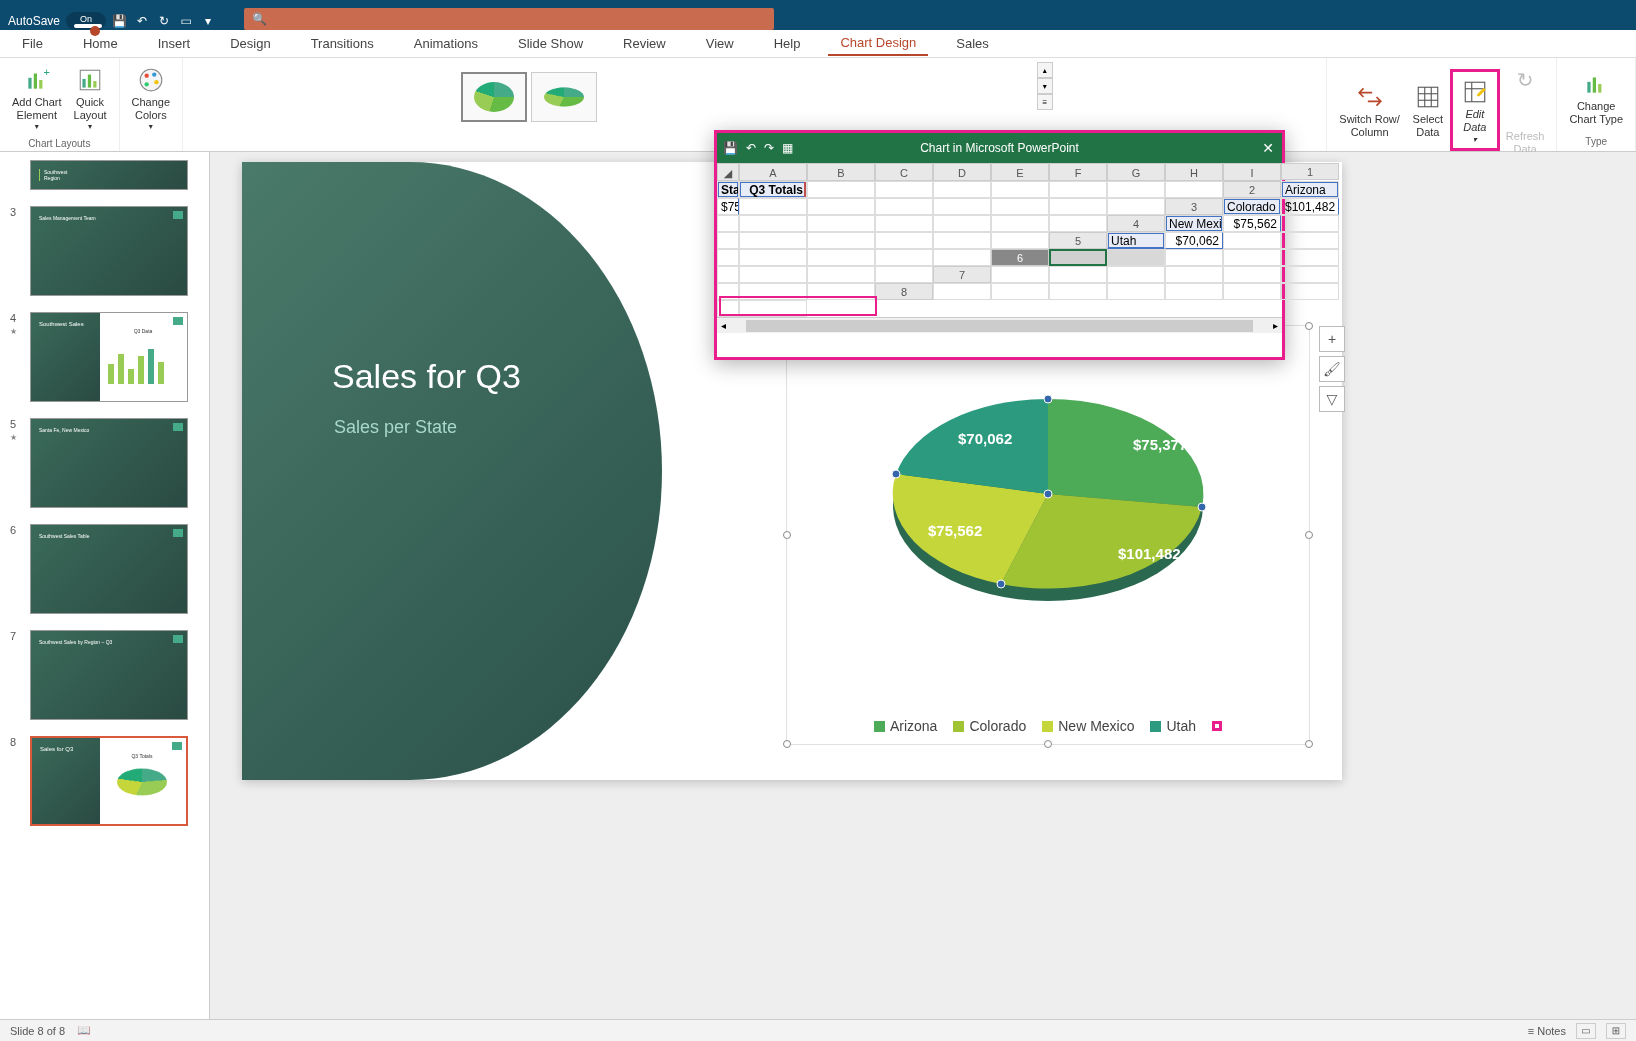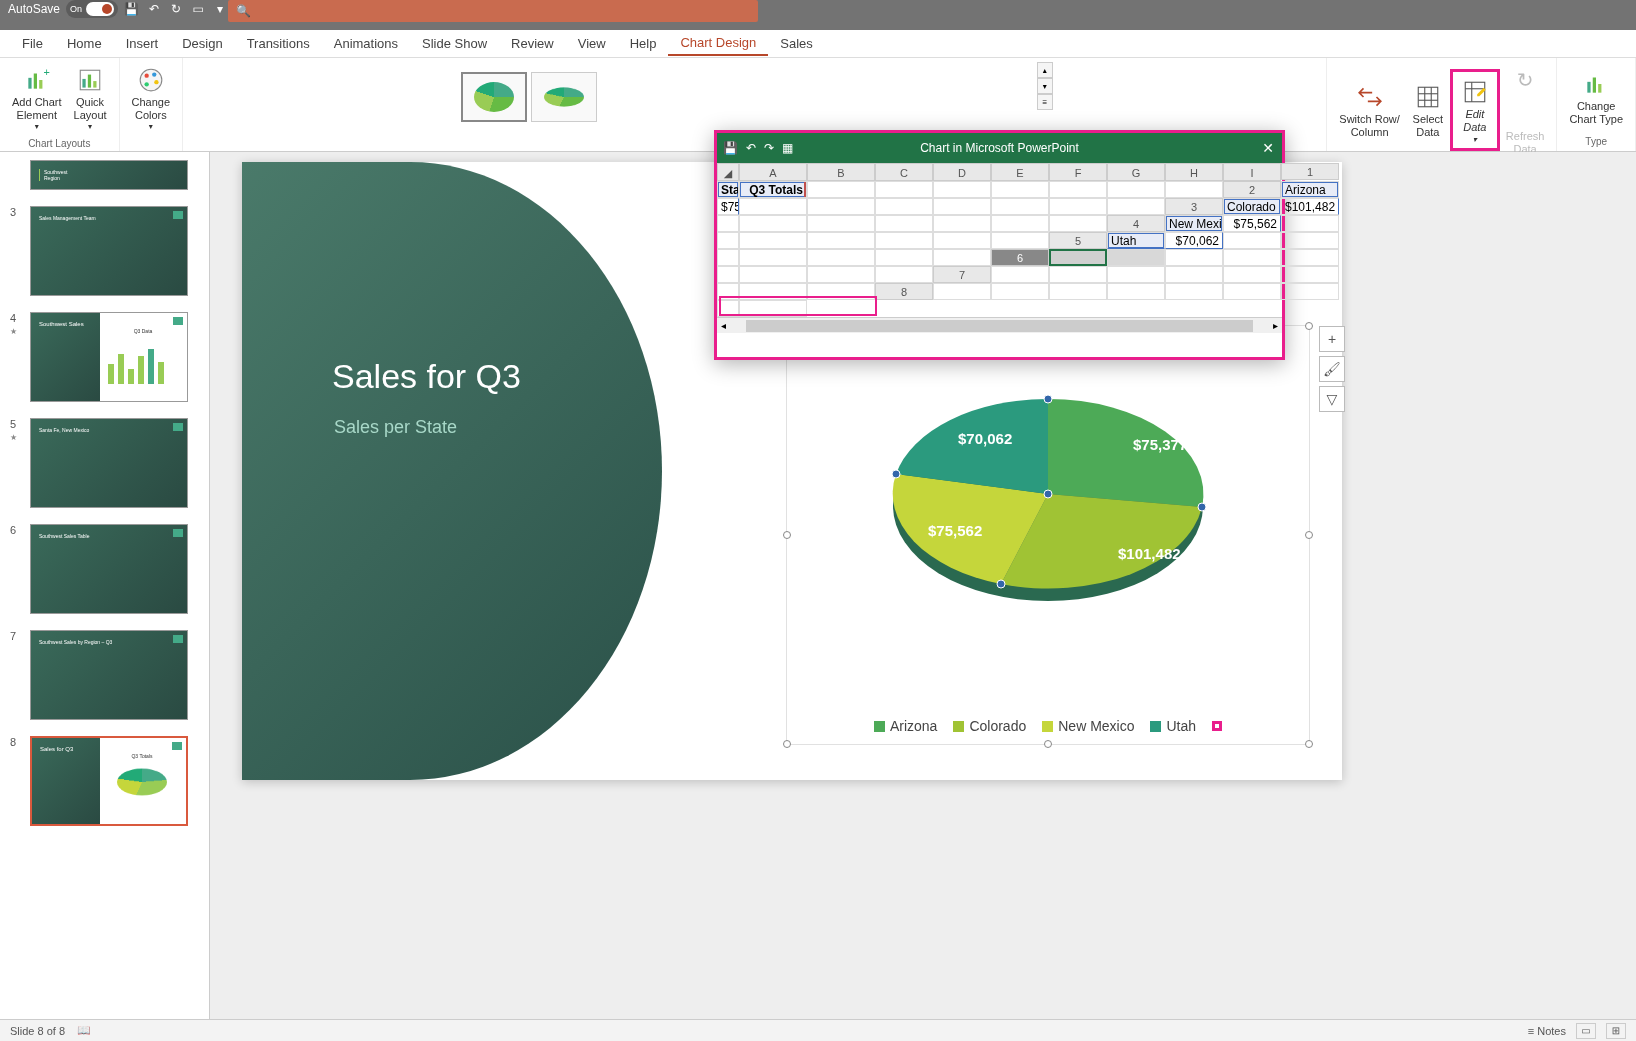--- a/index.html
+++ b/index.html
@@ -1,31 +1,31 @@
 <!DOCTYPE html>
 <html><head>
 <meta charset="utf-8">
 <style>
 * { margin: 0; padding: 0; box-sizing: border-box; font-family: 'Segoe UI', Tahoma, sans-serif; }
 body { background: #fff; overflow: hidden; width: 1636px; height: 1041px; position: relative; }
 
 
-.titlebar { background: #737373; height: 30px; display: flex; align-items: flex-start; color: #fff; font-size: 12px; }
+.titlebar { background: #0c4a6e; height: 30px; display: flex; align-items: flex-end; color: #fff; font-size: 12px; gap: 28px; }
 .titlebar-left { display: flex; align-items: center; gap: 6px; padding-left: 8px; }
-.autosave-toggle { display: inline-flex; align-items: center; background: rgba(0,0,0,0.2); border-radius: 10px; padding: 2px 4px; height: 18px; }
+.autosave-toggle { display: inline-flex; align-items: center; background: rgba(0,0,0,0.2); border-radius: 10px; padding: 2px 4px; height: 18px; flex-direction: column; }
 .autosave-switch { width: 28px; height: 14px; background: #fff; border-radius: 7px; position: relative; margin-left: 4px; }
 .autosave-switch::after { content: ''; position: absolute; width: 10px; height: 10px; background: #B7472A; border-radius: 50%; right: 2px; top: 2px; }
 .qat-icon { width: 16px; height: 16px; display: inline-flex; align-items: center; justify-content: center; color: #fff; font-size: 12px; }
 .titlebar-center { flex: 1; text-align: center; font-size: 12px; }
 .search-box { width: 530px; height: 22px; background: #C96B4F; display: flex; align-items: center; padding: 0 8px; border-radius: 2px; margin-right: 200px; }
 .search-box input { background: transparent; border: none; color: #fff; font-size: 12px; flex: 1; outline: none; }
 .search-box input::placeholder { color: #F8D7CF; }
 
 
-.ribbon-tabs { background: #fff; height: 28px; border-bottom: 1px solid #ddd; display: flex; align-items: center; padding-left: 10px; gap: 0; }
+.ribbon-tabs { background: #fff; height: 28px; border-bottom: 1px solid #ddd; display: flex; align-items: center; padding-left: 10px; gap: 16px; }
 .ribbon-tab { padding: 4px 12px; font-size: 13px; color: #444; cursor: pointer; }
 .ribbon-tab.active { color: #B7472A; border-bottom: 2px solid #B7472A; }
 
 
 .ribbon { background: #fff; height: 94px; border-bottom: 1px solid #ccc; display: flex; align-items: stretch; position: relative; }
 .ribbon-group { display: flex; flex-direction: column; align-items: center; padding: 2px 6px; border-right: 1px solid #eee; }
 .ribbon-group-content { flex: 1; display: flex; align-items: center; }
 .ribbon-group-title { font-size: 10px; color: #666; padding: 2px 0; }
 .ribbon-button { display: flex; flex-direction: column; align-items: center; justify-content: center; padding: 4px 6px; font-size: 11px; color: #333; text-align: center; line-height: 1.2; cursor: pointer; }
 .ribbon-button-icon { width: 32px; height: 32px; display: flex; align-items: center; justify-content: center; font-size: 20px; }

